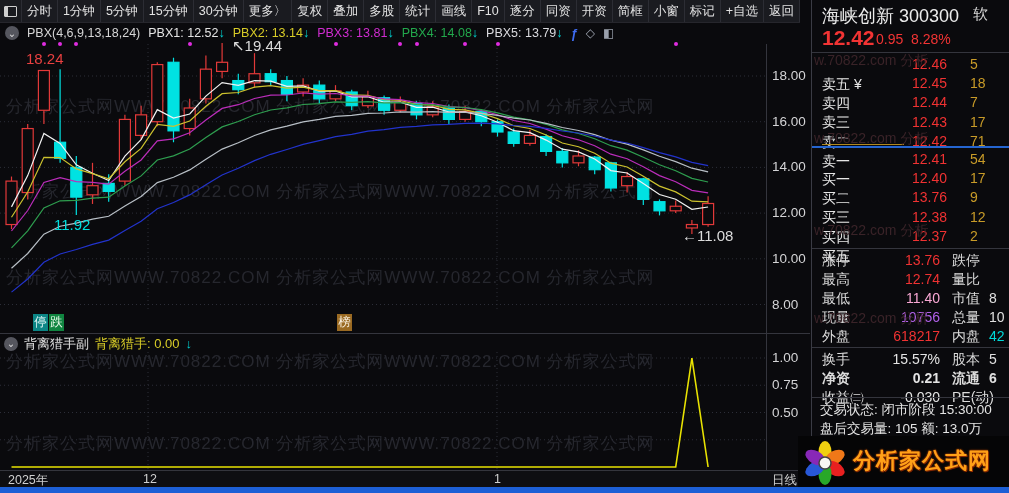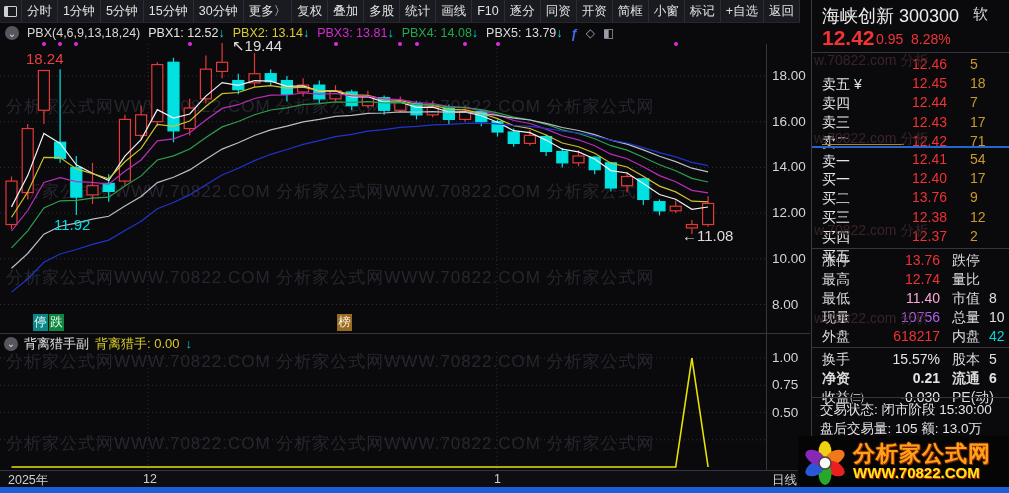--- a/index.html
+++ b/index.html
@@ -422,17 +422,16 @@
         <ellipse rx="6.5" ry="11" transform="rotate(60) translate(0,-11)" fill="#f07818"></ellipse>
         <ellipse rx="6.5" ry="11" transform="rotate(120) translate(0,-11)" fill="#e82020"></ellipse>
         <ellipse rx="6.5" ry="11" transform="rotate(180) translate(0,-11)" fill="#28a828"></ellipse>
         <ellipse rx="6.5" ry="11" transform="rotate(240) translate(0,-11)" fill="#2858d8"></ellipse>
         <ellipse rx="6.5" ry="11" transform="rotate(300) translate(0,-11)" fill="#8828b8"></ellipse>
         <circle r="6" fill="#f8f8f4" stroke="#444" stroke-width="1.5"></circle>
       </g>
     </svg>
     <div class="logo-text">
       <span class="logo-main">分析家公式网</span>
-      <span class="logo-sub">WWW.70822.COM</span>
     </div>
   </div>
 
 </div>
 
 </body></html>

